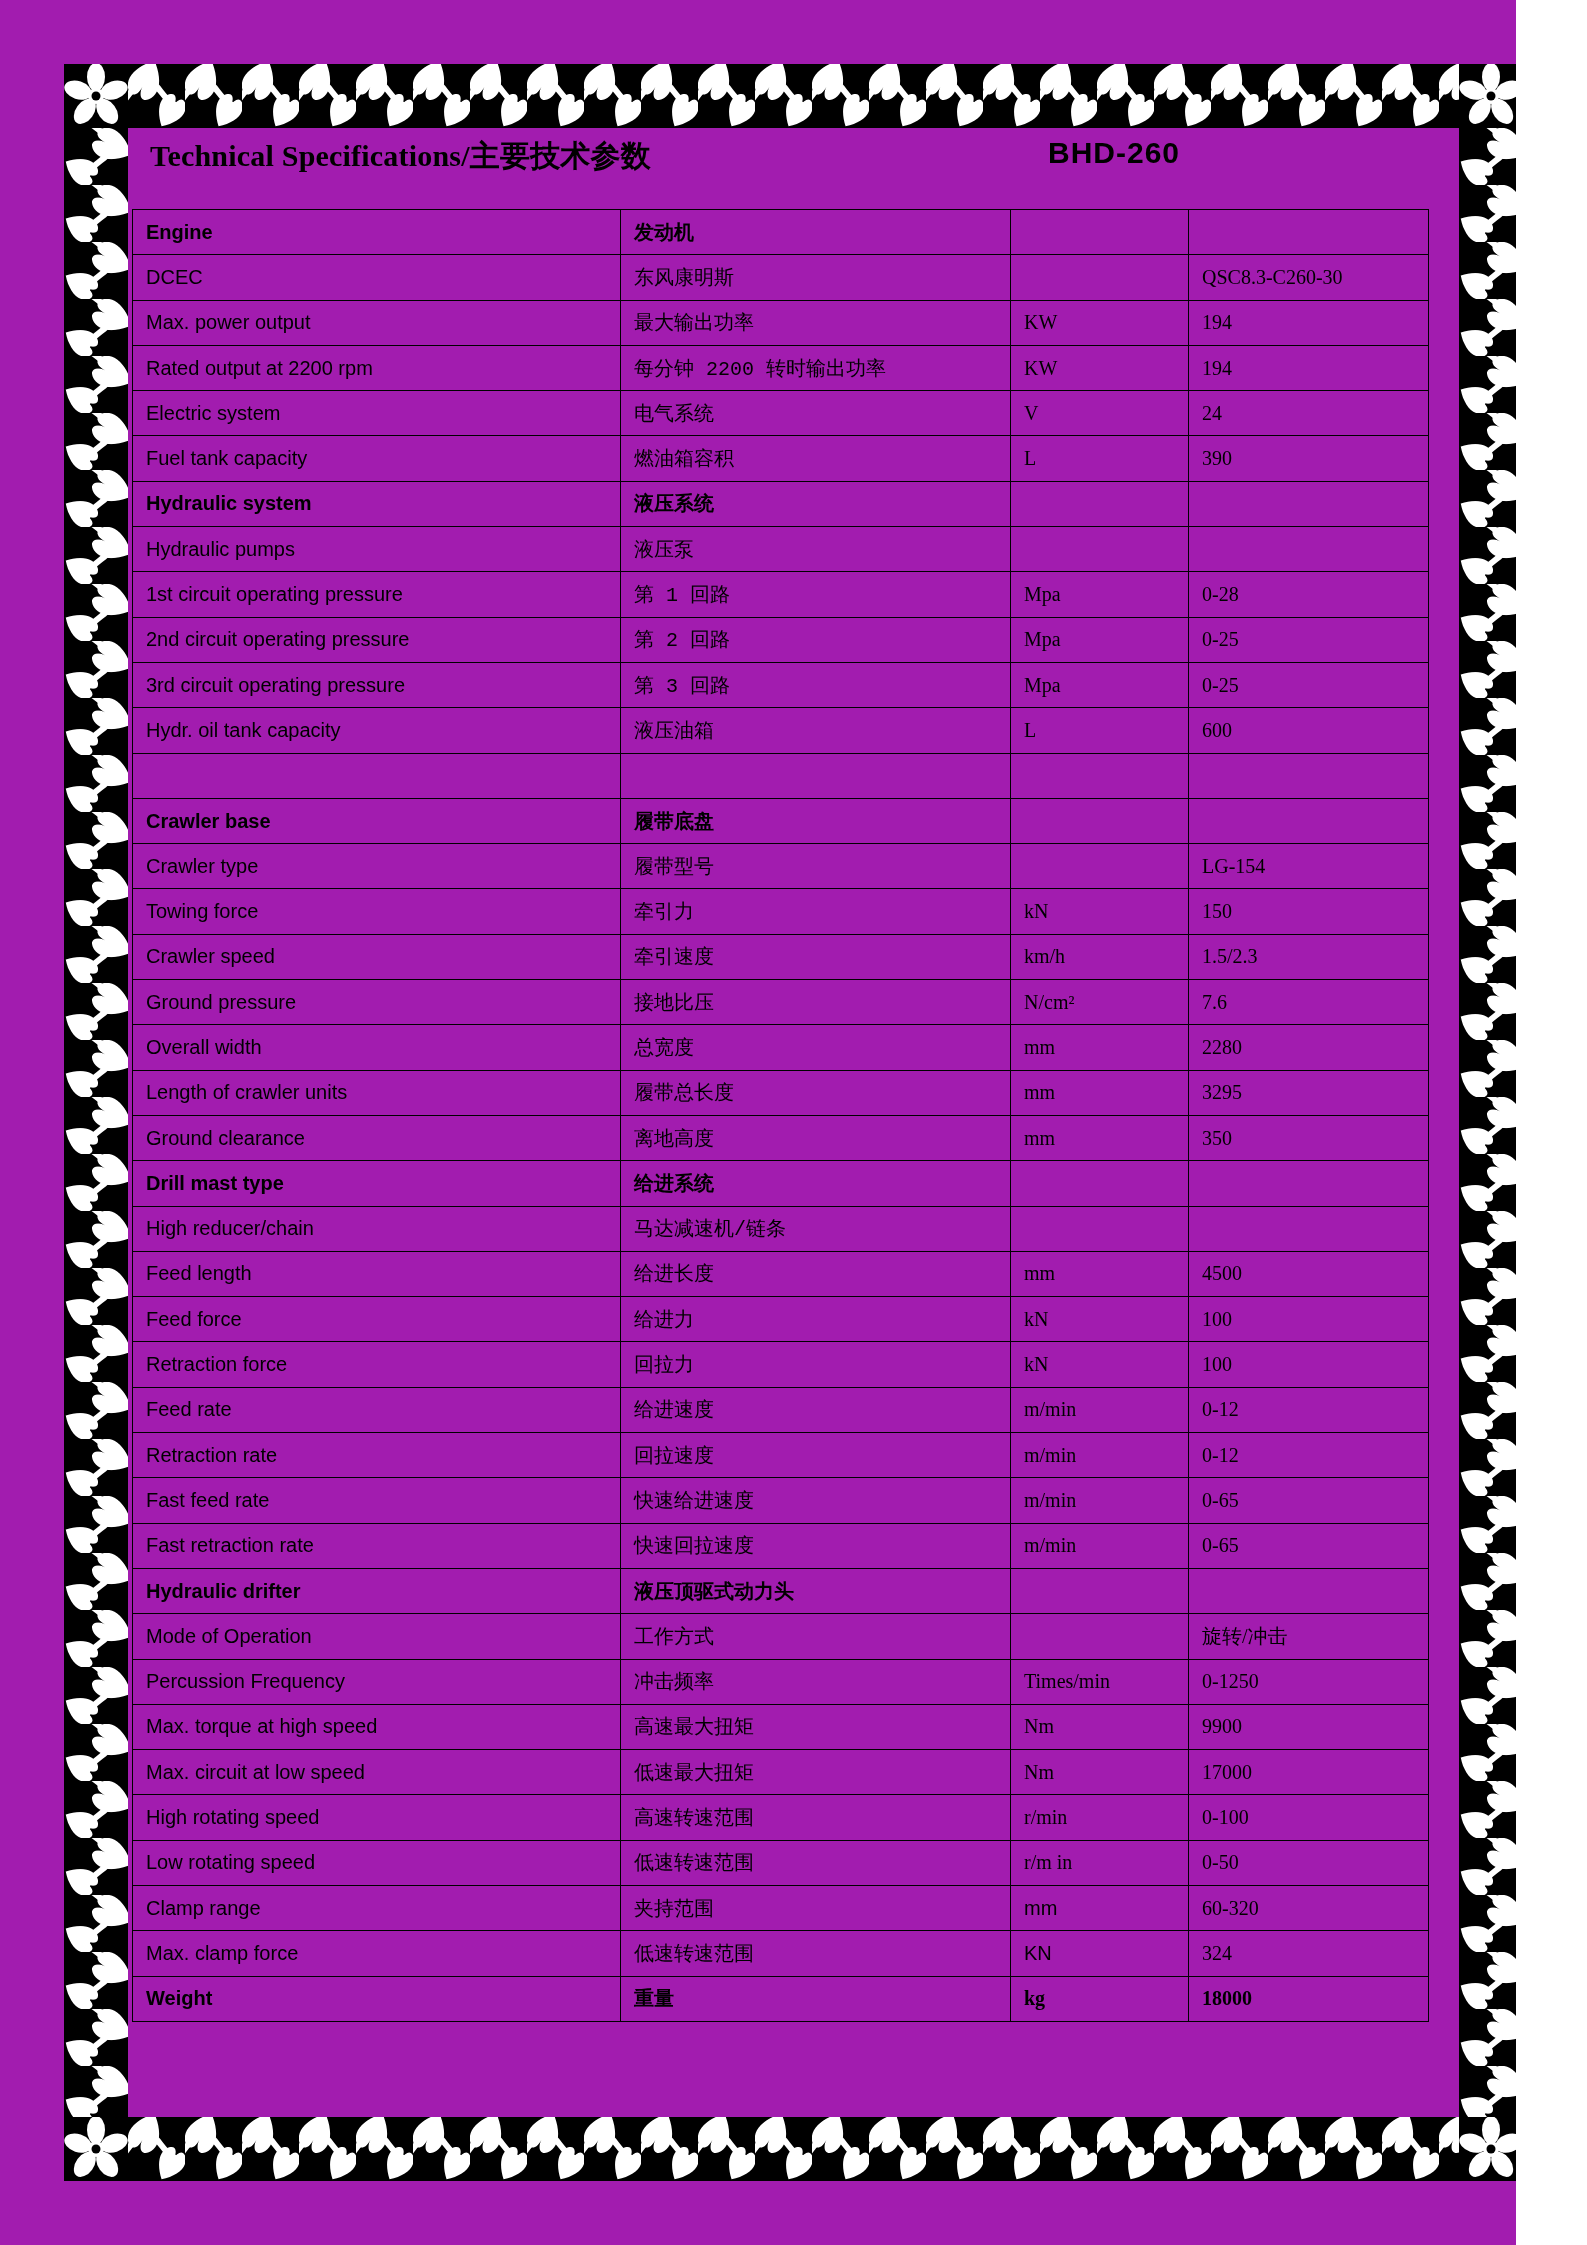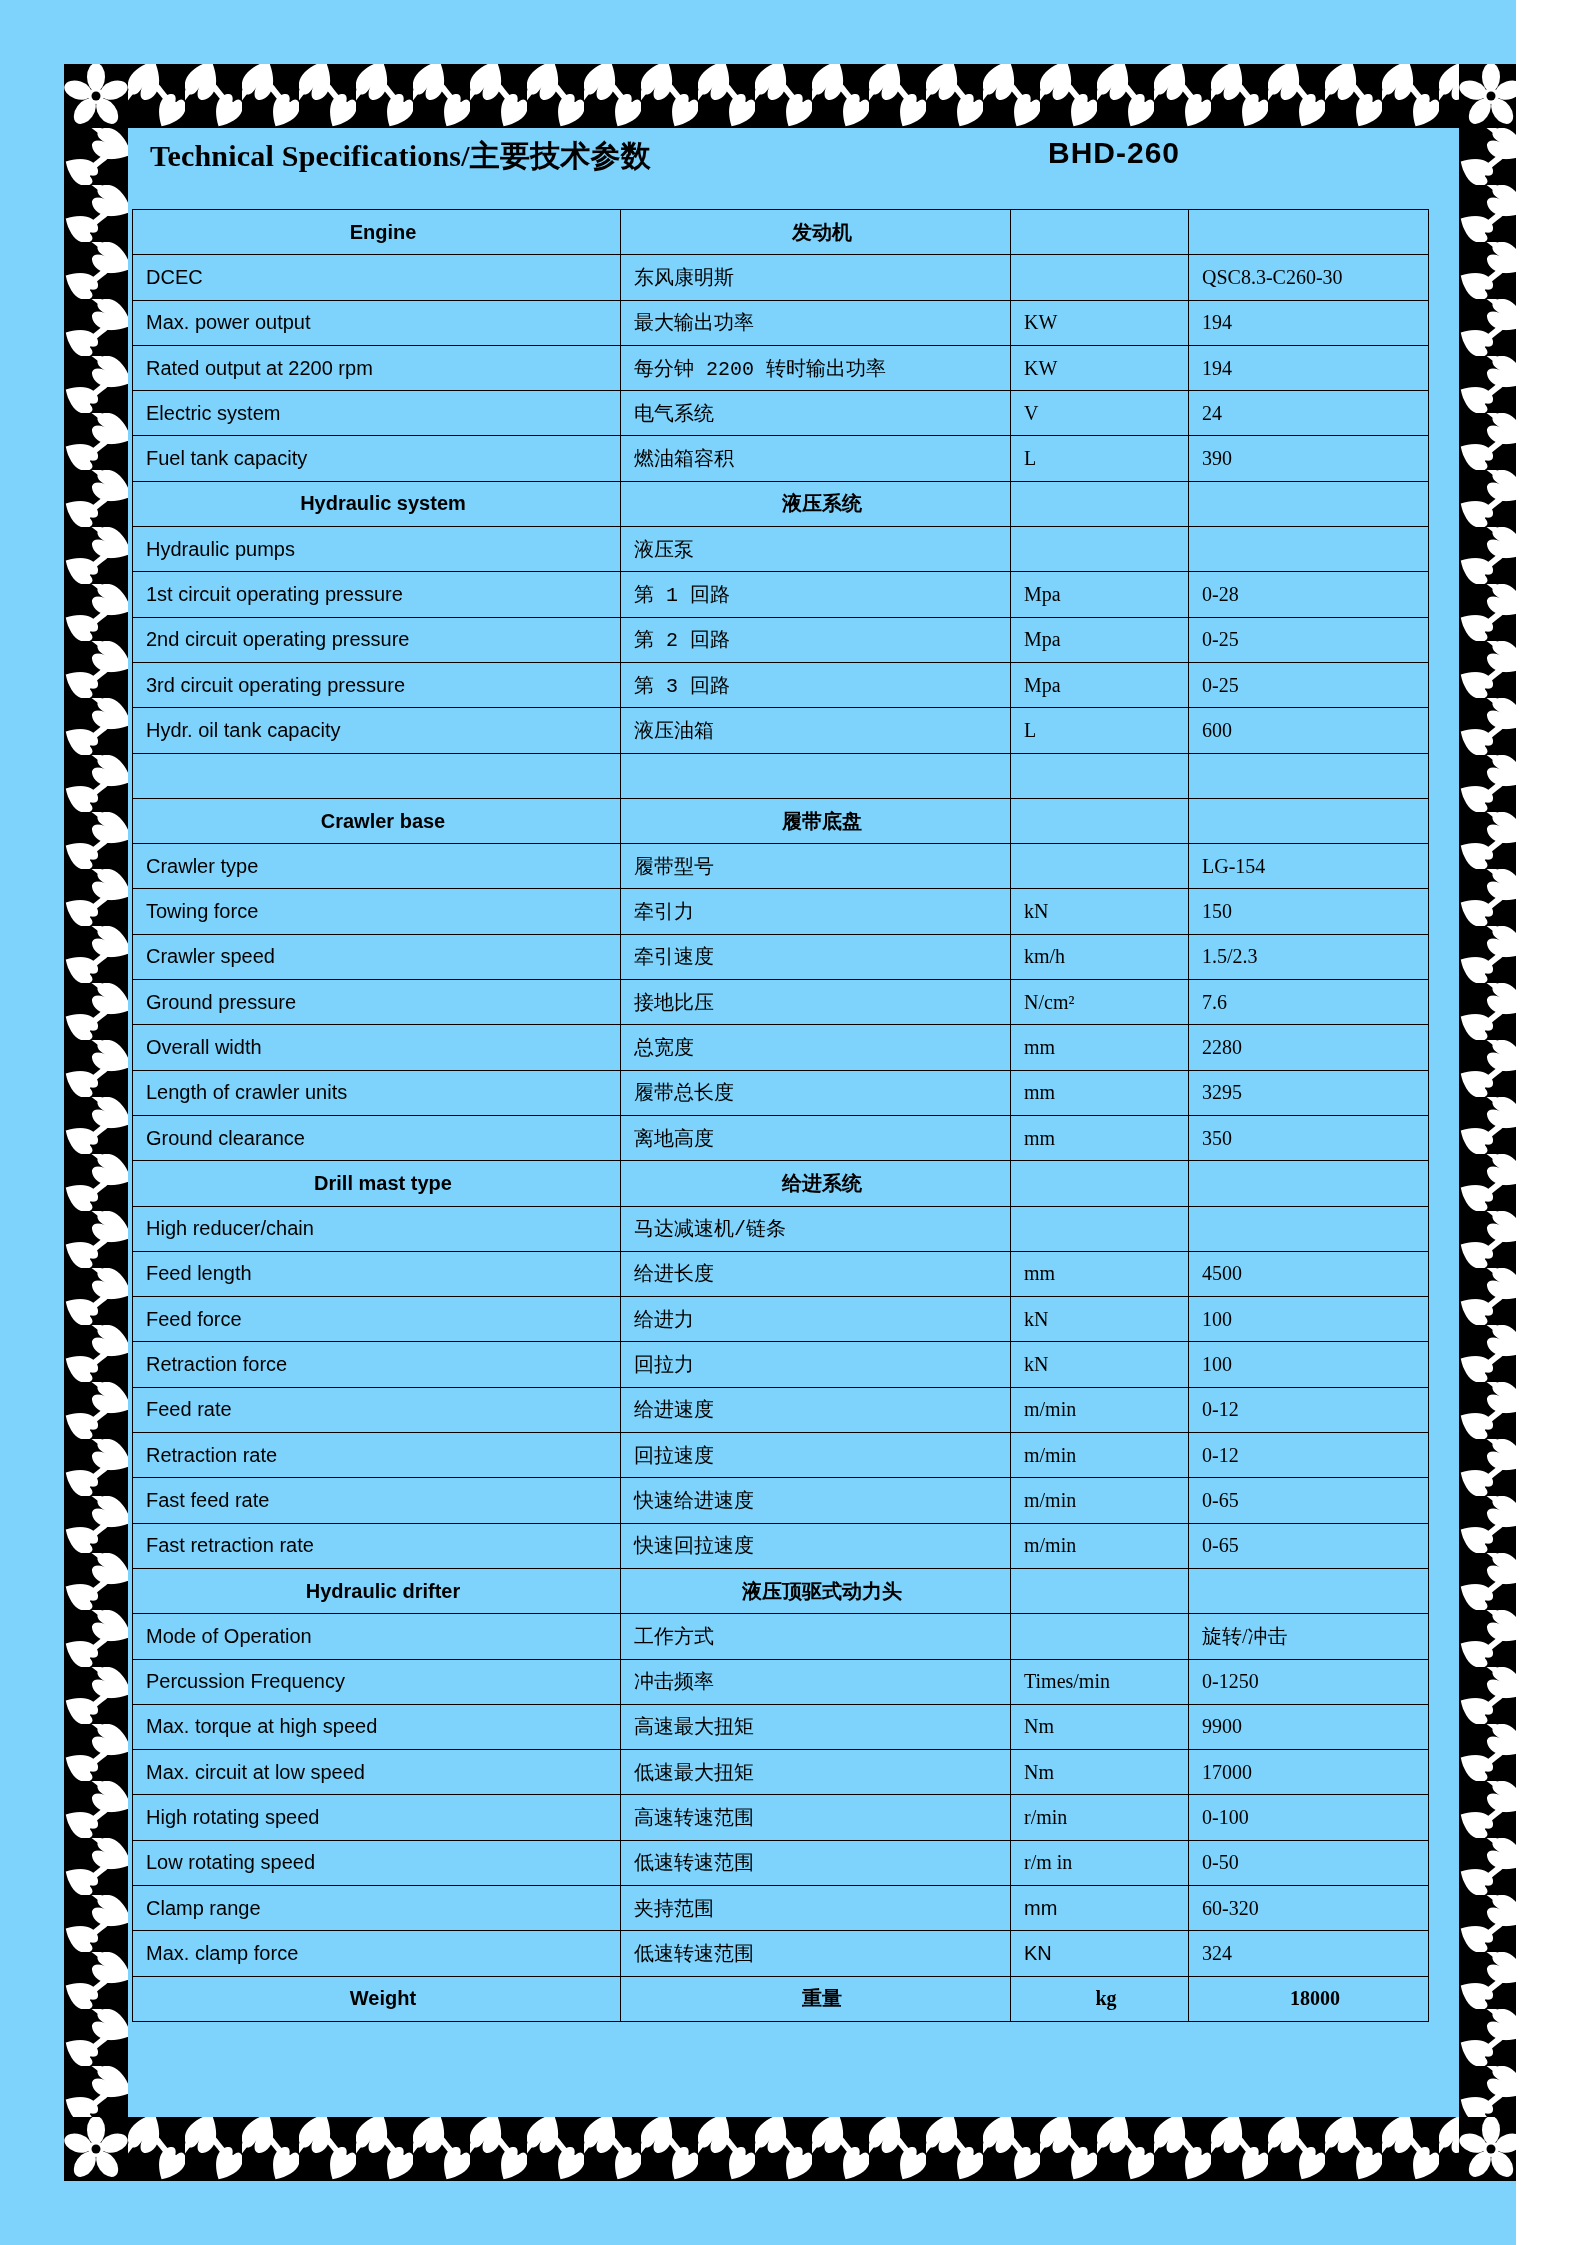--- a/index.html
+++ b/index.html
@@ -1,16 +1,16 @@
 <!DOCTYPE html>
 <html><head>
 <meta charset="utf-8">
 <style>
   html,body{margin:0;padding:0;background:#ffffff;}
-  #page{position:relative;width:1516px;height:2245px;background:#7dd3fc;overflow:hidden;
+  #page{position:relative;width:1516px;height:2245px;background:#a21caf;overflow:hidden;
         font-family:"Liberation Sans",sans-serif;color:#000;}
   
   .frame{position:absolute;left:64px;top:64px;width:1459px;height:2117px;
          border:64px solid #000;box-sizing:border-box;}
   .strip,.corner{position:absolute;display:block;}
   
   .doc-title{position:absolute;top:136px;left:150px;font-family:"Liberation Serif",serif;
              font-weight:700;font-size:30px;letter-spacing:0.2px;}
   .doc-model{position:absolute;top:136px;left:1048px;font-family:Liberation Sans, sans-serif;
              font-weight:700;font-size:30px;letter-spacing:1px;}
@@ -18,21 +18,21 @@
   table.spec{position:absolute;left:132px;top:209px;width:1296px;height:1813px;
              border-collapse:collapse;table-layout:fixed;}
   table.spec td{border:1.5px solid #000;vertical-align:middle;padding:0 0 0 13px;
                 font-size:20px;overflow:hidden;white-space:nowrap;}
   table.spec tr{height:45.3px;}
   col.c-en{width:488px;} col.c-cn{width:390px;} col.c-unit{width:178px;} col.c-val{width:240px;}
   td.cell-en{font-family:"Liberation Sans",sans-serif;}
   td.cell-cn{font-family:Liberation Mono, monospace;}
   td.cell-unit,td.cell-val{font-family:"Liberation Serif",serif;font-size:21px;}
   td.sans-unit{font-family:"Liberation Sans",sans-serif;font-size:21px;}
-  tr.bold td{font-weight:700;text-align:center;}
+  tr.bold td{font-weight:700;}
 </style>
 </head>
 <body>
 
 <div id="page">
 
   <svg width="0" height="0" style="position:absolute" aria-hidden="true">
     <defs>
       <path id="leafShape" d="M0,18 C-11,8 -16,-4 -9,-12 C-4,-17 0,-12 0,-5 C0,-12 4,-17 9,-12 C16,-4 11,8 0,18 Z"></path>
       <g id="vineTile">

